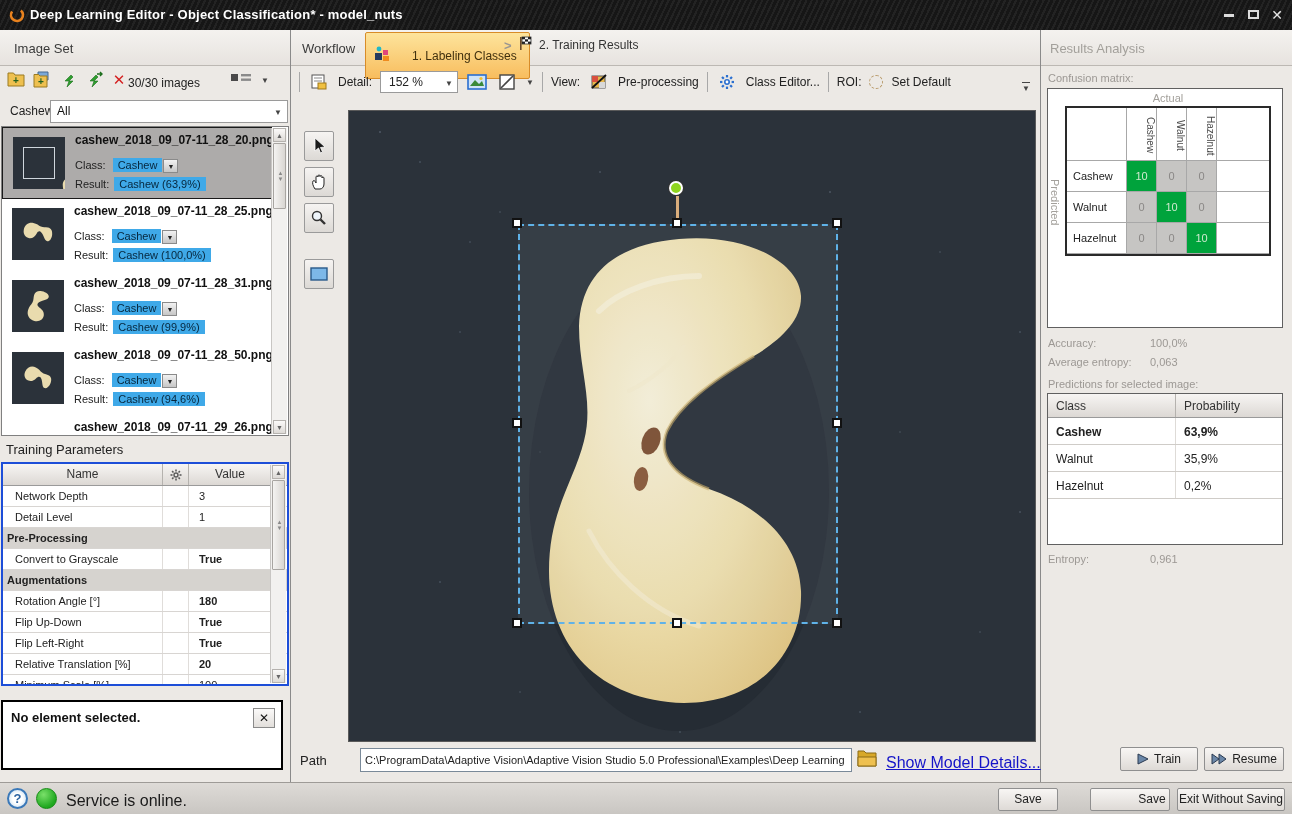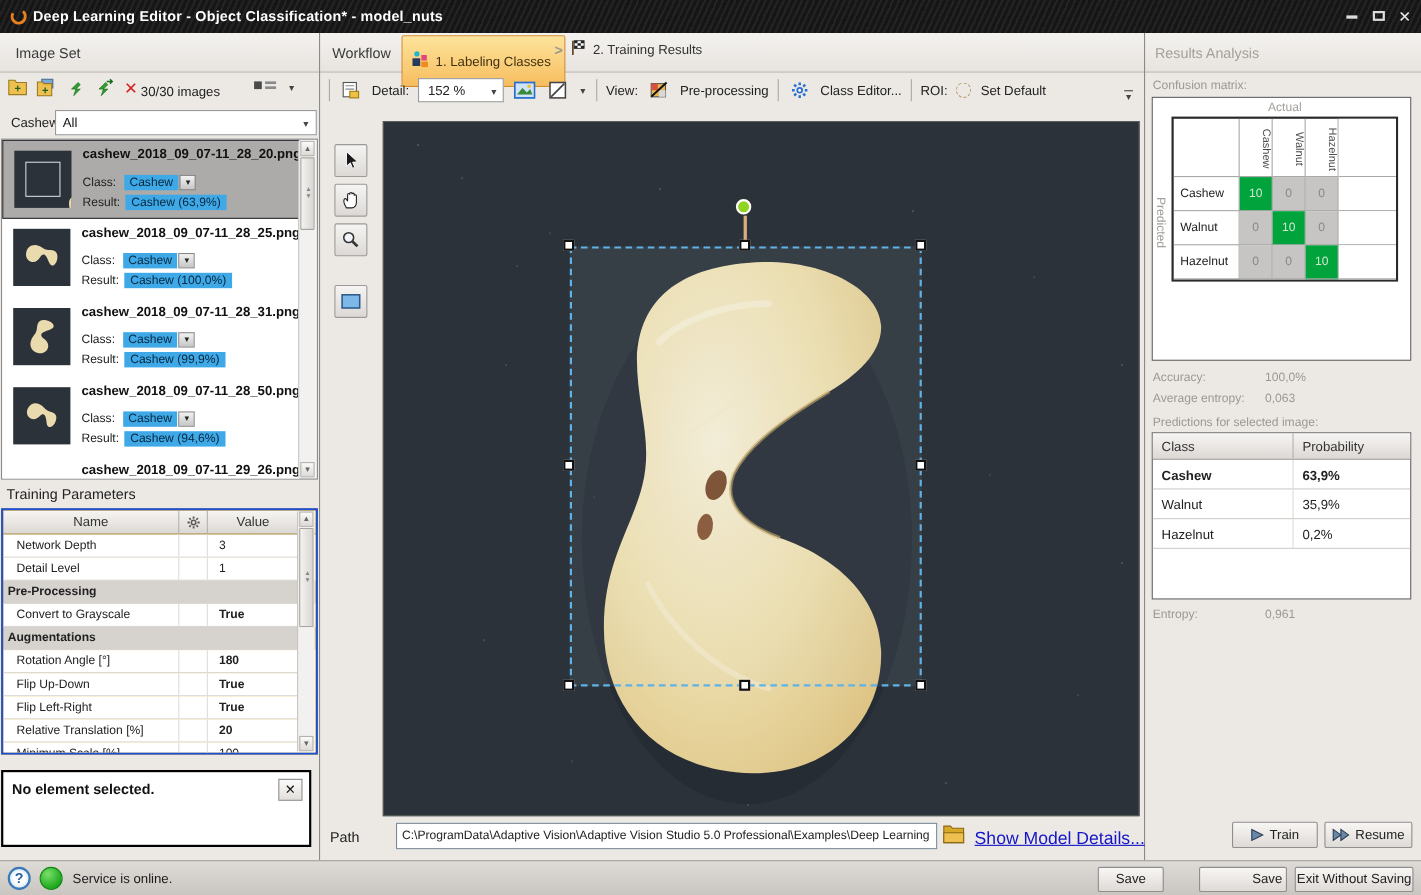--- a/index.html
+++ b/index.html
@@ -65,21 +65,21 @@
   .tp-row .v { width:82px; padding:4px 0 0 10px; }
   .tp-row.section { background:#d6d3cf; font-weight:bold; font-size:11px; }
   .tp-row.section .full { padding:4px 0 0 4px; width:100%; }
   .bold { font-weight:bold; }
 
   .inspector { left:1px; top:700px; width:282px; height:70px; background:#fff; border:2px solid #000; }
   .inspector .msg { position:absolute; left:8px; top:8px; font-size:13px; font-weight:bold; color:#111; }
   .inspector .xbtn { position:absolute; right:6px; top:6px; width:22px; height:20px; background:linear-gradient(#fbfaf9,#e2dfdb); border:1px solid #8a8a8a; text-align:center; line-height:18px; font-size:12px; font-weight:bold; color:#111; }
 
   
-  .tab-active { left:365px; top:32px; height:47px; padding:0 12px 0 8px; display:flex; align-items:center; gap:6px;
+  .tab-active { left:365px; top:32px; height:47px; padding:0 12px 0 8px; display:flex; align-items:center; gap:22px;
     background:linear-gradient(#fde49c,#f8bd5e); border:1px solid #d88c28; border-radius:2px; font-size:12px; color:#40300e; }
   .tab-chevron { left:504px; top:38px; font-size:13px; color:#9a9691; font-weight:bold; }
   .tab-plain { left:518px; top:36px; display:flex; align-items:center; gap:6px; font-size:12px; color:#333; }
 
   .wf-toolbar { left:291px; top:66px; width:749px; height:32px; display:flex; align-items:center; gap:8px; padding-left:8px; font-size:12px; color:#222; }
   .scale-box { width:78px; height:22px; background:#fff; border:1px solid #9a9a9a; position:relative; font-size:12px; padding:3px 0 0 8px; }
   .scale-box .arr { position:absolute; right:4px; top:7px; }
   .tb-ico { width:22px; height:22px; display:flex; align-items:center; justify-content:center; }
   .overflow-btn { left:1022px; top:82px; font-size:8px; color:#444; border-top:1px solid #444; padding-top:1px; }
 
@@ -132,21 +132,21 @@
   .pt-row { display:flex; height:27px; border-bottom:1px solid #cfccc8; font-size:12px; color:#222; }
   .pt-row .c1 { width:128px; padding:7px 0 0 8px; border-right:1px solid #dedbd7; }
   .pt-row .c2 { width:106px; padding:7px 0 0 8px; }
 
   .action-btn { top:747px; height:24px; display:flex; align-items:center; justify-content:center; gap:5px; }
 
   
   .statusbar { left:0; top:782px; width:1292px; height:32px; background:linear-gradient(#dedbd7,#c9c6c2); border-top:1px solid #9e9b97; }
   .help-ico { position:absolute; left:7px; top:5px; width:21px; height:21px; border-radius:50%; background:radial-gradient(#ffffff 40%,#bcd8f0); border:2px solid #3a78b8; color:#2a62a0; font-weight:bold; font-size:13px; text-align:center; line-height:18px; }
   .status-dot { position:absolute; left:36px; top:5px; width:21px; height:21px; border-radius:50%; background:radial-gradient(circle at 35% 30%,#7ae06a,#1fa81f 70%); border:1px solid #128a12; }
-  .status-text { position:absolute; left:66px; top:9px; font-size:12px; color:#1a1a1a; }
+  .status-text { position:absolute; left:66px; top:9px; font-size:16px; color:#1a1a1a; }
   .sb-btn { position:absolute; top:5px; height:23px; line-height:21px; }
 </style>
 </head>
 <body>
 
 <div class="window">
 
   <div class="abs titlebar">
     <span class="abs" style="left:8px;top:6px;">
       <svg width="18" height="18">

